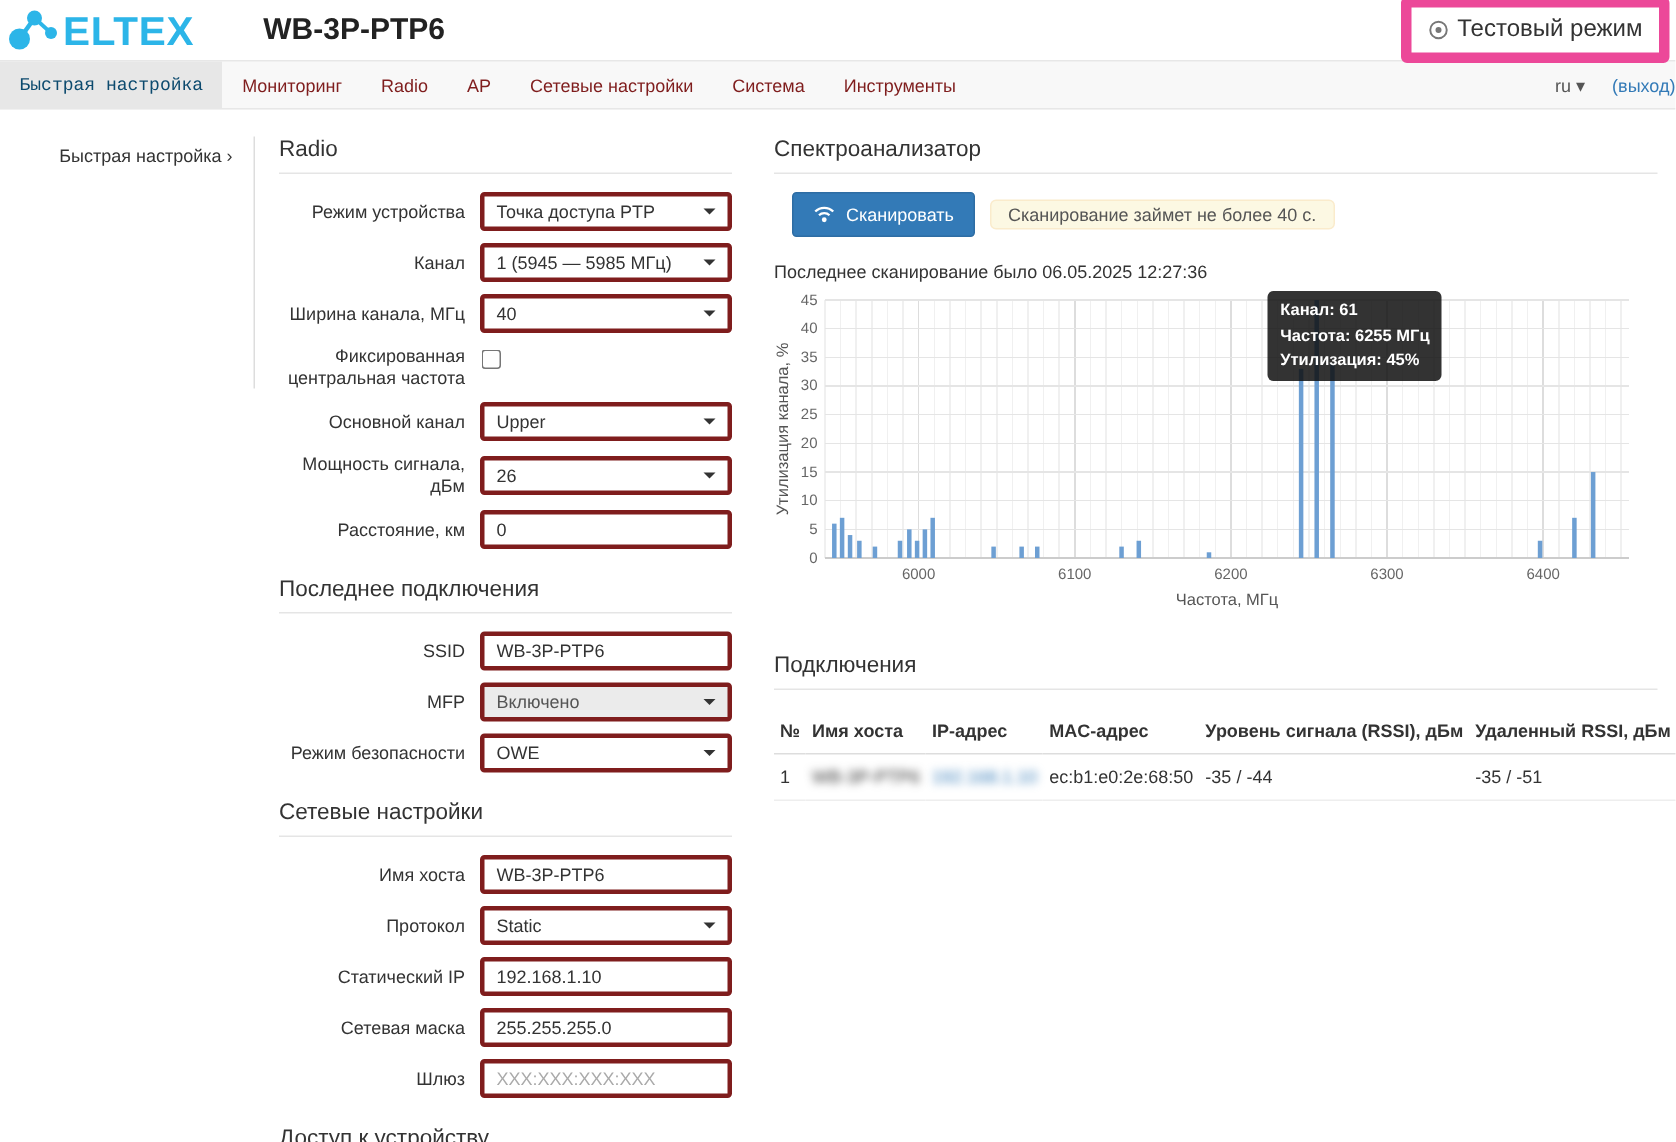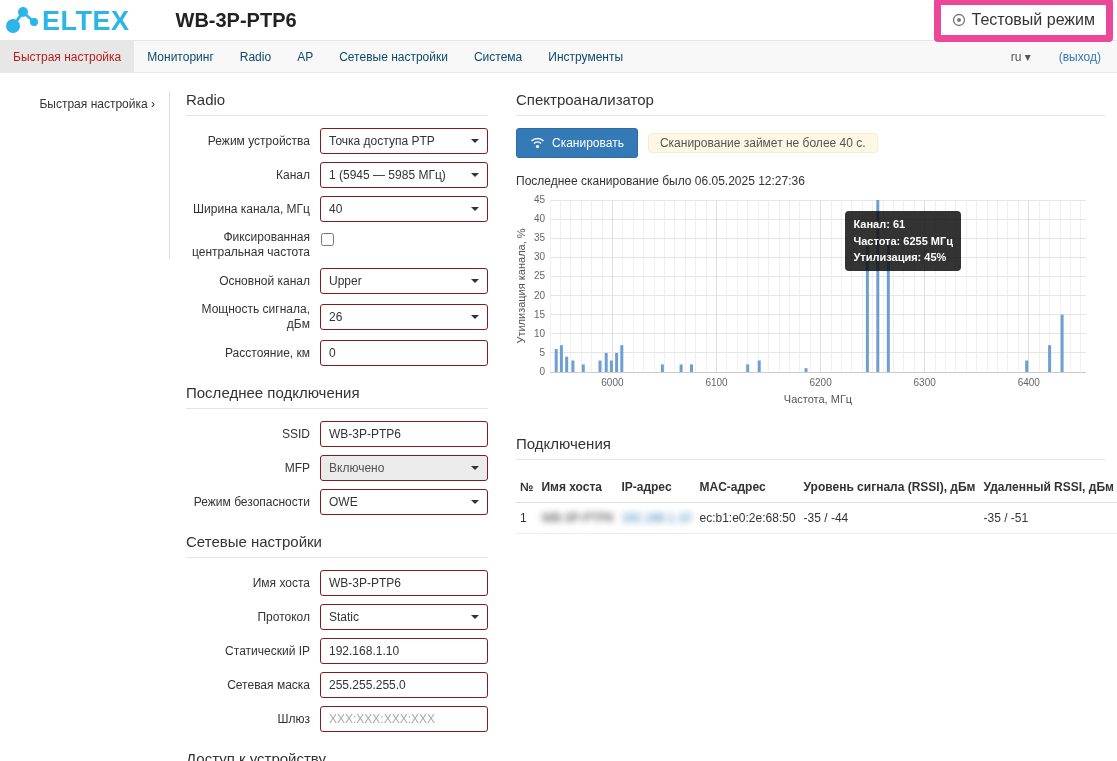--- a/index.html
+++ b/index.html
@@ -7,55 +7,55 @@
 
   
   .header { display:flex; align-items:center; padding:5px 4px; height:40px; }
   .logo { display:flex; align-items:flex-end; gap:2px; }
   .logo-text { font-size:27px; font-weight:bold; color:#2cb5e8; letter-spacing:.5px; line-height:1; }
   .page-title { margin-left:46px; font-size:20px; font-weight:bold; color:#222; }
   .test-btn { margin-left:auto; display:flex; align-items:center; gap:6px; background:#fff; border:7px solid #ec4899; border-radius:4px; padding:6px 11px; font-size:16px; color:#333; cursor:pointer; }
 
   
   .navbar { display:flex; align-items:stretch; background:#f8f8f8; border-top:1px solid #e7e7e7; border-bottom:1px solid #e7e7e7; height:33px; }
-  .tab { display:flex; align-items:center; padding:0 13px; color:#0c4a6e; text-decoration:none; cursor:pointer; }
-  .tab.active { background:#e7e7e7; color:#b91c1c; }
-  .nav-right { margin-left:auto; display:flex; align-items:center; gap:28px; padding-right:16px; }
+  .tab { display:flex; align-items:center; padding:0 13px; color:#7f1d1d; text-decoration:none; cursor:pointer; }
+  .tab.active { background:#e7e7e7; color:#0c4a6e;font-family:Liberation Mono, monospace; }
+  .nav-right { margin-left:auto; display:flex; align-items:center; gap:18px; }
   .lang { color:#555; cursor:pointer; }
   .logout { color:#337ab7; text-decoration:none; cursor:pointer; }
 
   
   .content { display:flex; padding:18px 12px 20px 0; }
   .sidebar { width:170px; flex:0 0 auto; text-align:right; padding:6px 14px 0 0; border-right:1px solid #ddd; height:168px; }
   .sidebar a { color:#333; text-decoration:none; }
   .form-col { flex:0 0 auto; width:302px; margin-left:16px; }
   .right-col { flex:1; margin-left:28px; min-width:0; }
 
   .section-title { font-size:15px; font-weight:normal; color:#333; border-bottom:1px solid #e5e5e5; padding-bottom:7px; margin:0 0 12px; }
   .form-section { margin-bottom:18px; }
 
   .frow { display:flex; align-items:center; margin-bottom:8px; }
   .frow.top { align-items:flex-start; }
   .frow label { flex:0 0 134px; text-align:right; padding-right:10px; line-height:1.25; color:#333; }
   .ctrl { flex:1; min-width:0; }
 
-  .input, .select { width:100%; height:26px; border:1px solid #7f1d1d; border-radius:3px; font-size:12px; padding:0 8px; background:#fff; color:#333; font-family:inherit; }
+  .input, .select { width:100%; height:26px; border:3px solid #7f1d1d; border-radius:3px; font-size:12px; padding:0 8px; background:#fff; color:#333; font-family:inherit; }
   .input::placeholder { color:#aaa; }
   .select { display:flex; align-items:center; justify-content:space-between; cursor:pointer; }
   .select.disabled { background:#ebebeb; color:#555; cursor:default; }
   .caret { width:0; height:0; border-left:4px solid transparent; border-right:4px solid transparent; border-top:4px solid #333; flex:0 0 auto; margin-left:6px; }
   .checkbox { margin:3px 0 0 1px; }
 
   
-  .scan-row { display:flex; align-items:center; gap:10px; margin-bottom:16px; }
+  .scan-row { display:flex; align-items:center; gap:10px; margin-bottom:16px;margin-left:12px; }
   .btn-scan { display:inline-flex; align-items:center; gap:7px; background:#337ab7; color:#fff; border:1px solid #2e6da4; border-radius:3px; padding:7px 13px; font-size:12px; cursor:pointer; font-family:inherit; }
   .note { background:#fcf8e3; border:1px solid #faebcc; color:#555; padding:2px 11px; border-radius:4px; }
   .last-scan { margin:2px 0 6px; }
   .chart-wrap { position:relative; width:578px; }
-  .chart-tooltip { position:absolute; left:57%; top:17px; background:rgba(15,15,15,.85); color:#fff; font-size:11px; font-weight:bold; padding:5px 8px; border-radius:4px; line-height:1.5; white-space:nowrap; pointer-events:none; }
+  .chart-tooltip { position:absolute; left:57%; top:0; background:rgba(15,15,15,.85); color:#fff; font-size:11px; font-weight:bold; padding:5px 8px; border-radius:4px; line-height:1.5; white-space:nowrap; pointer-events:none; }
 
   
   .connections { margin-top:26px; }
   .conn-table { width:100%; border-collapse:collapse; font-size:12px; margin-top:2px; }
   .conn-table th { text-align:left; padding:8px 4px; border-bottom:1px solid #ddd; white-space:nowrap; font-weight:bold; }
   .conn-table td { text-align:left; padding:8px 4px; border-bottom:1px solid #eee; white-space:nowrap; }
   .blur { filter:blur(3px); }
   .link { color:#337ab7; cursor:pointer; }
 </style>
 </head>

